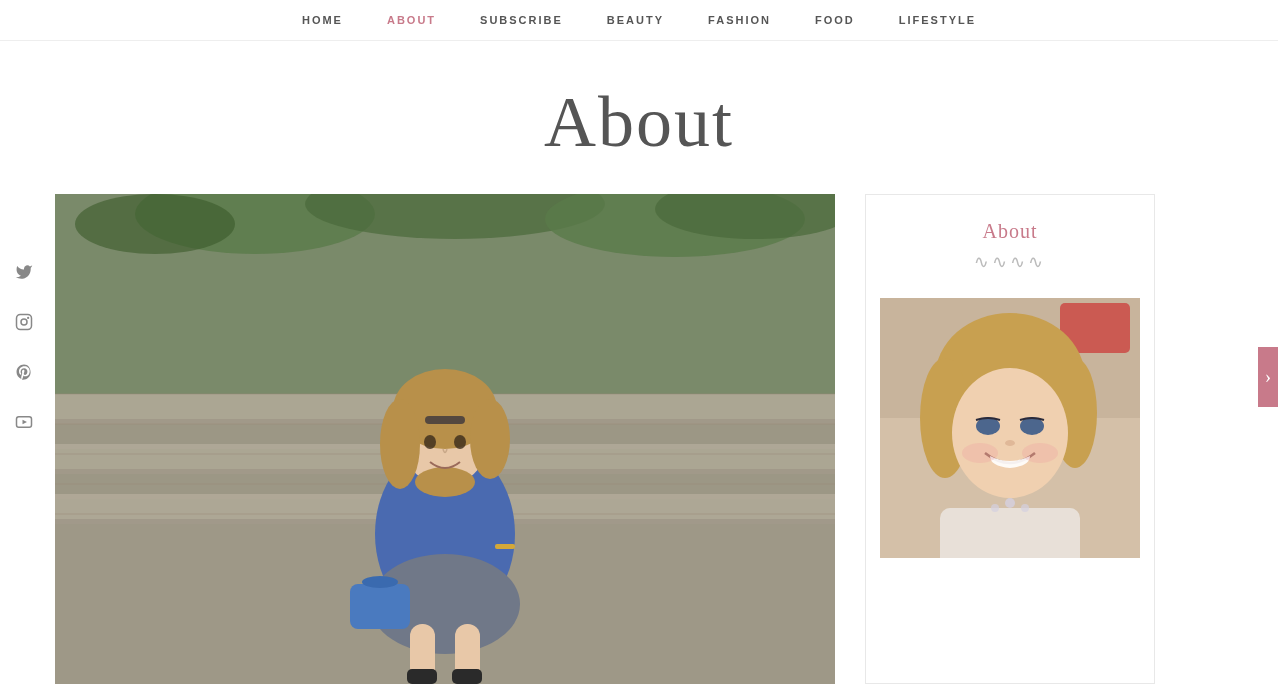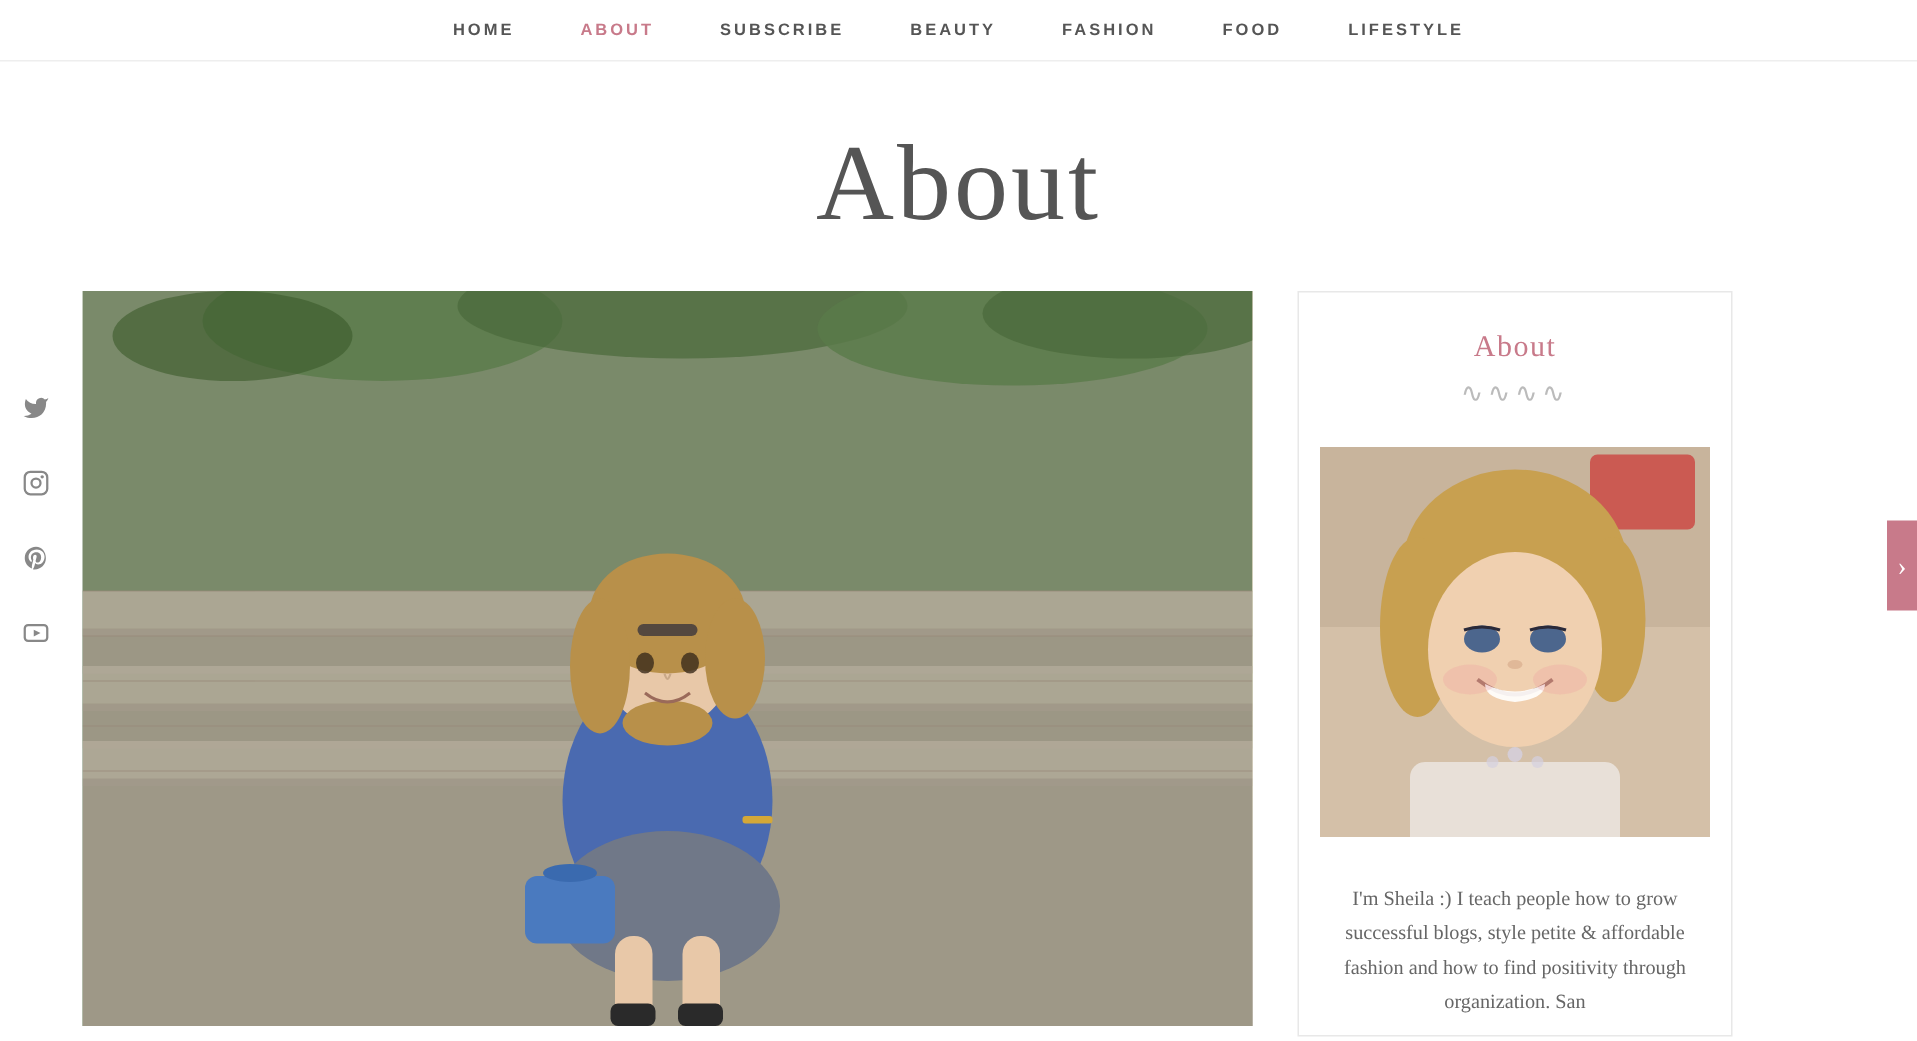--- a/index.html
+++ b/index.html
@@ -330,18 +330,17 @@
 
           <rect x="60" y="210" width="140" height="60" rx="10" fill="#e8e0d8"></rect>
 
           <ellipse cx="130" cy="205" rx="5" ry="5" fill="#d4d0e0" opacity="0.8"></ellipse>
           <ellipse cx="115" cy="210" rx="4" ry="4" fill="#d4d0e0" opacity="0.7"></ellipse>
           <ellipse cx="145" cy="210" rx="4" ry="4" fill="#d4d0e0" opacity="0.7"></ellipse>
         </svg>
       </div>
     </div>
 
-    <p class="about-card-text">I'm Sheila :) I teach people how to grow successful blogs, style petite &amp; affordable fashion and how to find positivity through organization. San</p>
   </div>
 
 </div>
 
 <div class="right-indicator"></div>
 
 </body></html>

